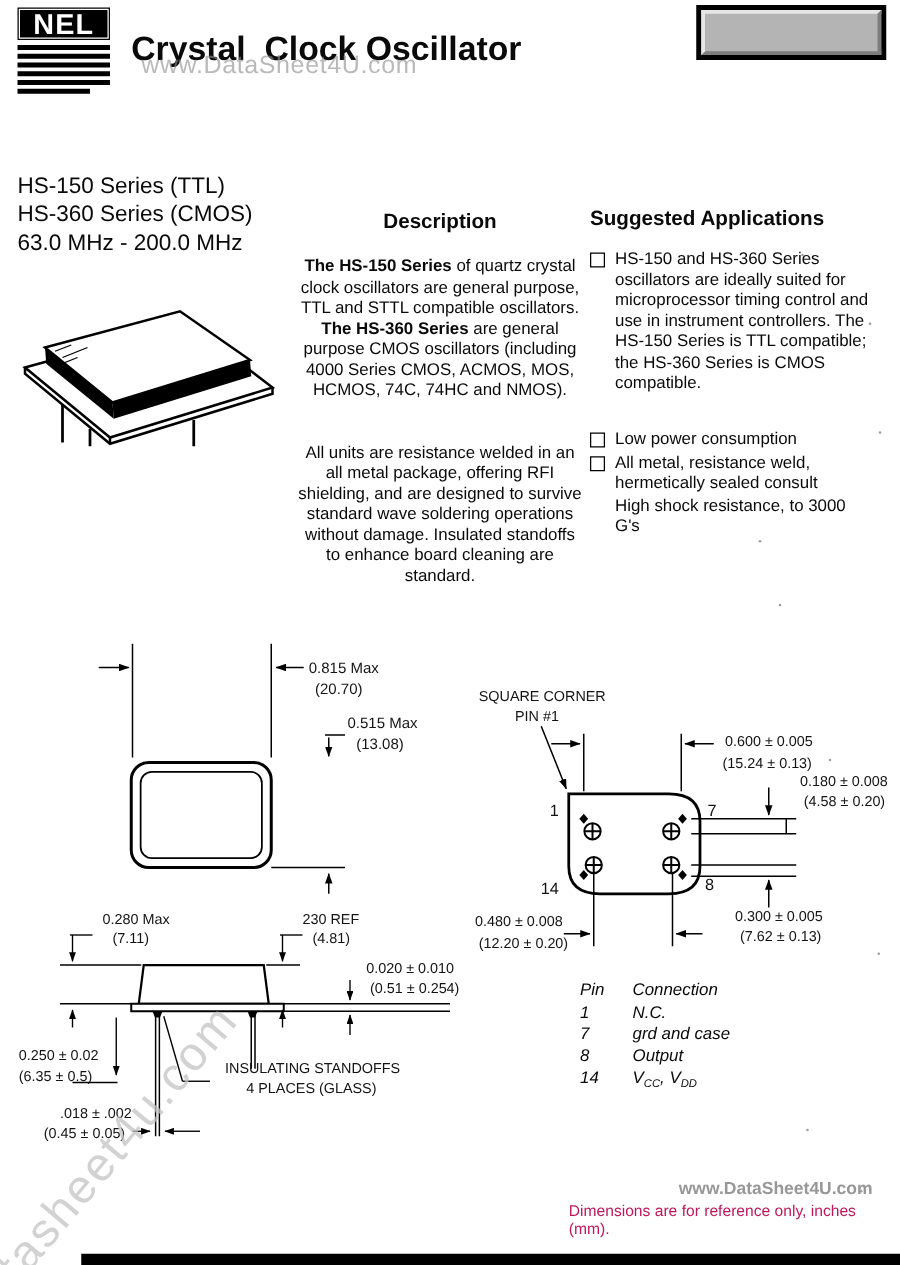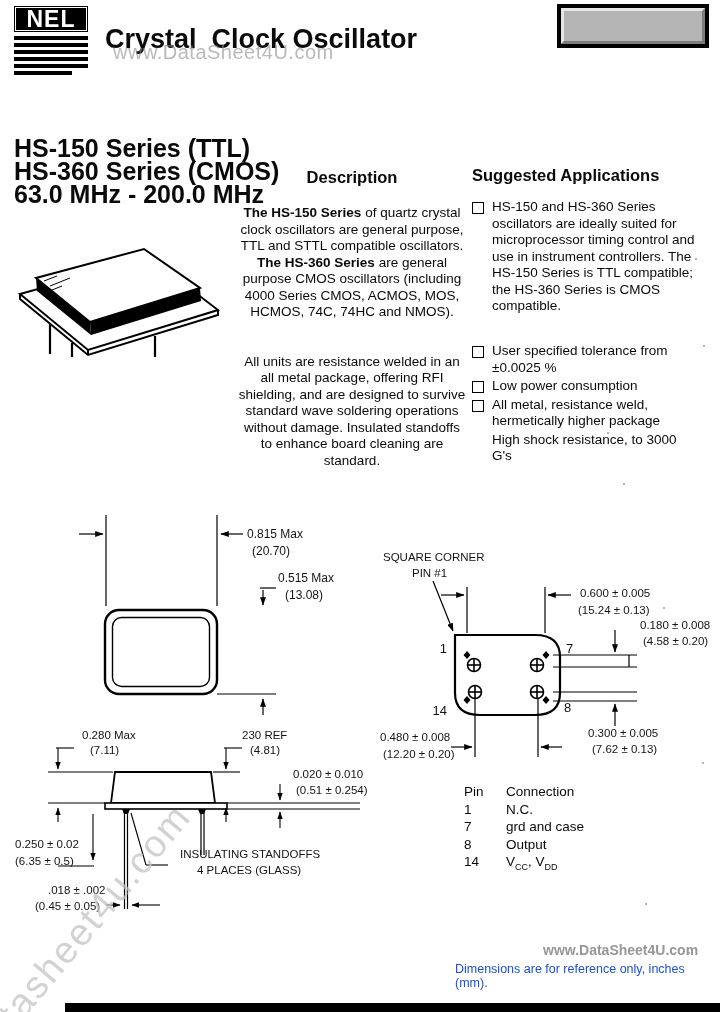--- a/index.html
+++ b/index.html
@@ -21,39 +21,39 @@
   .logo-stripes{margin-top:4px;}
   .logo-stripes div{height:4px;background:#000;margin-bottom:3px;}
   .page-title{left:105px;top:24px;font-size:27px;font-weight:bold;white-space:pre;z-index:2;}
   .wm-top{left:113px;top:41px;font-size:20px;color:#8f8f8f;opacity:.62;z-index:3;
     letter-spacing:.5px;white-space:pre;}
   .gray-panel{left:557px;top:4px;width:152px;height:44px;background:#000;padding:0;}
   .gray-panel-inner{position:absolute;left:4px;top:4px;right:4px;bottom:4px;
     background:#b4b4b4;border:3px solid;border-color:#e6e6e6 #7d7d7d #7d7d7d #e6e6e6;}
 
   
-  .series{left:14px;top:137px;font-size:25px;font-weight:bold;line-height:23px;}
+  .series{left:14px;top:137px;font-size:18px;font-weight:normal;line-height:23px;}
 
   
   .col-head{font-size:16.5px;font-weight:bold;}
   .body-txt{font-size:13.5px;line-height:16.5px;}
   .desc-col{left:237px;width:230px;text-align:center;}
   .app-col{left:472px;width:226px;}
   .check-item{display:flex;margin-bottom:2px;}
   .checkbox{flex:0 0 auto;width:10px;height:10px;border:1.5px solid #000;margin:3px 8px 0 0;background:#fff;}
   .feature-extra{margin-left:20px;}
 
   
   .pin-table{left:464px;top:783px;font-size:13.5px;line-height:17.5px;}
-  .pin-row{display:grid;grid-template-columns:42px auto;}
+  .pin-row{display:grid;grid-template-columns:42px auto;font-style:italic;}
   sub{font-size:9px;}
 
   
   .wm-bottom{left:543px;top:942px;font-size:14px;font-weight:600;color:#979797;}
-  .dim-note{left:455px;top:962px;font-size:12.5px;color:#1d4ed8;}
+  .dim-note{left:455px;top:962px;font-size:12.5px;color:#be185d;}
   .bottom-bar{left:65px;top:1003px;width:655px;height:9px;background:#000;}
   .wm-diagonal{left:-40px;top:1042px;font-size:38px;letter-spacing:2px;color:#c3c3c3;
     opacity:.75;transform:rotate(-50deg);transform-origin:0 0;white-space:pre;z-index:6;}
   .noise{width:2px;height:2px;background:#9b9b9b;border-radius:50%;}
 </style>
 </head>
 <body>
 
 <div class="page">
 
@@ -112,29 +112,25 @@
     <div class="check-item body-txt" style="margin-top:14px">
       <span class="checkbox"></span>
       <span>HS-150 and HS-360 Series oscillators are ideally suited for microprocessor timing control and use in instrument controllers. The HS-150 Series is TTL compatible; the HS-360 Series is CMOS compatible.</span>
     </div>
   </div>
 
   <div class="abs app-col" style="top:328px">
     <div style="margin-top:15px">
       <div class="check-item body-txt">
         <span class="checkbox"></span>
-        <span>User specified tolerance from ±0.0025 %</span>
-      </div>
-      <div class="check-item body-txt">
-        <span class="checkbox"></span>
         <span>Low power consumption</span>
       </div>
       <div class="check-item body-txt">
         <span class="checkbox"></span>
-        <span>All metal, resistance weld, hermetically higher package</span>
+        <span>All metal, resistance weld, hermetically sealed consult</span>
       </div>
       <div class="body-txt feature-extra">High shock resistance, to 3000 G's</div>
     </div>
   </div>
 
   <svg class="abs" style="left:75px;top:512px" width="300" height="205" viewBox="0 0 300 205">
     <defs>
       <marker id="a1" markerWidth="7" markerHeight="5" refX="6.5" refY="2.5" orient="auto">
         <path d="M0,0 L7,2.5 L0,5 z" fill="#000"></path>
       </marker>

